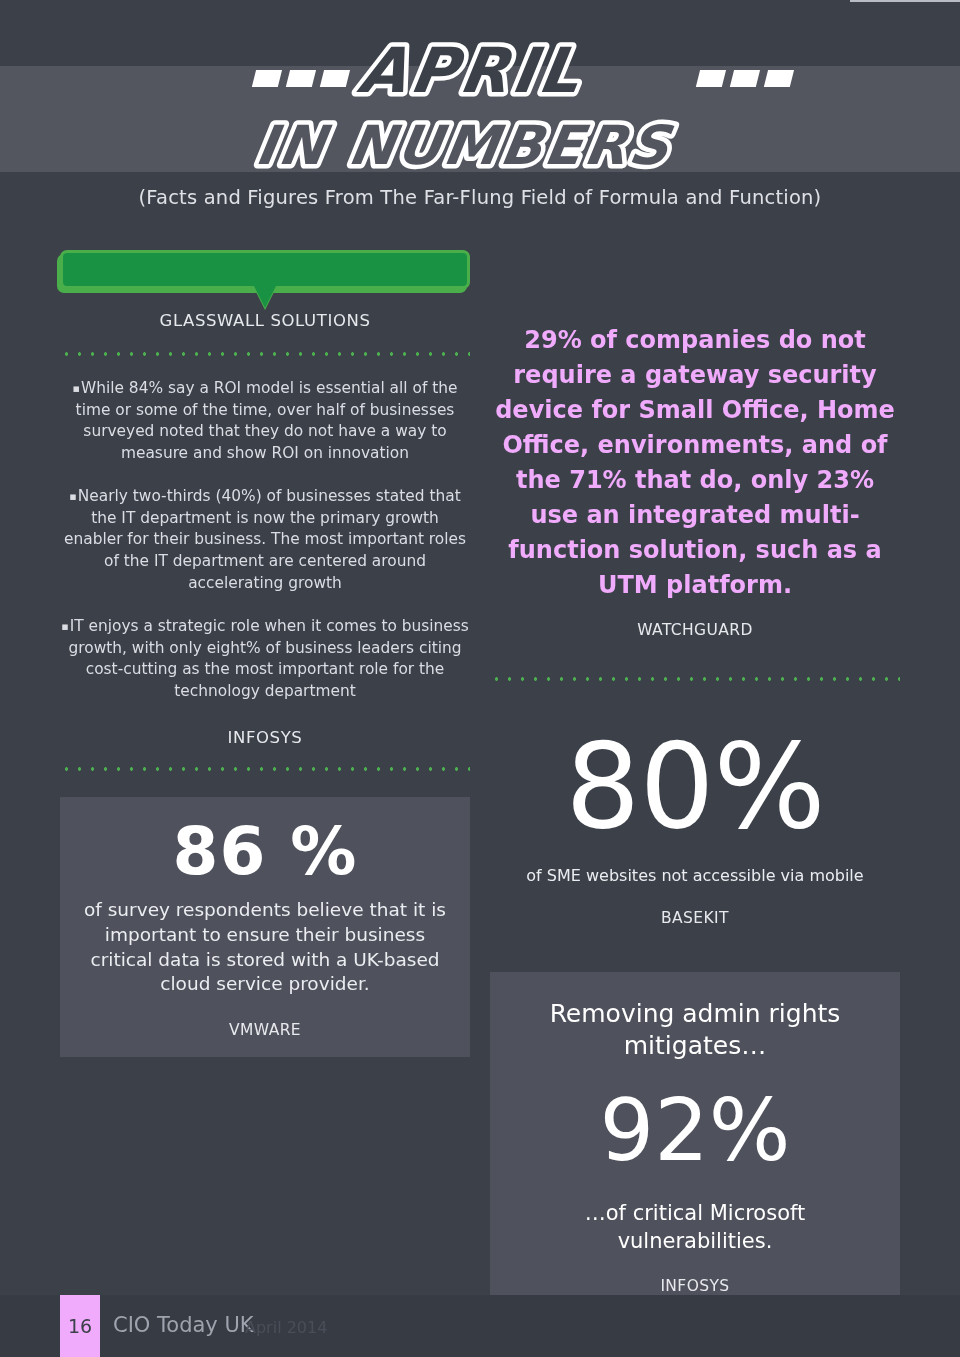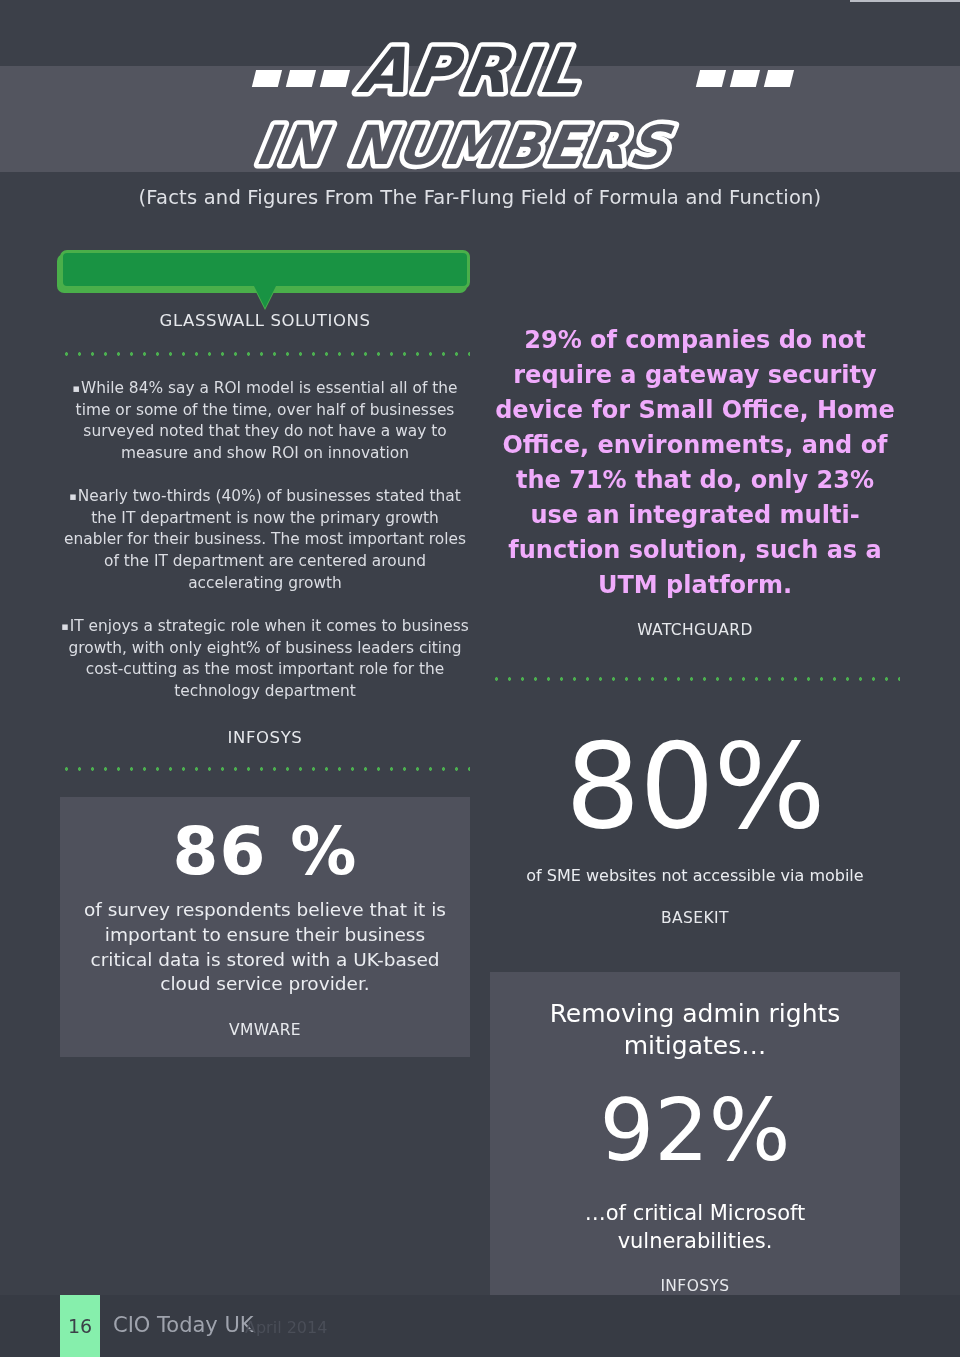--- a/index.html
+++ b/index.html
@@ -157,21 +157,21 @@
     letter-spacing:.4px;
   }
 
   
   .footer {
     position:absolute; left:0; bottom:0; width:960px; height:62px;
     background:#373b44;
   }
   .footer-pagebox {
     position:absolute; left:60px; top:0; width:40px; height:62px;
-    background:#86efac;
+    background:#f0abfc;
     display:flex; align-items:center; justify-content:center;
     font-family:"DejaVu Sans", sans-serif;
     font-size:19px; color:#3c4049;
   }
   .footer-brand {
     position:absolute; left:113px; top:18px;
     font-family:"DejaVu Sans", sans-serif;
     font-size:21px; color:#9fa3ad;
   }
   .footer-date {

